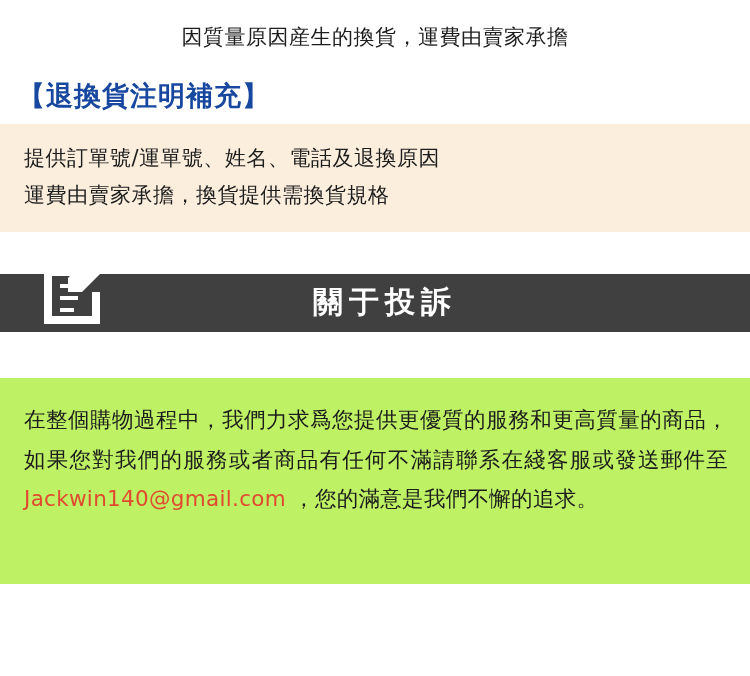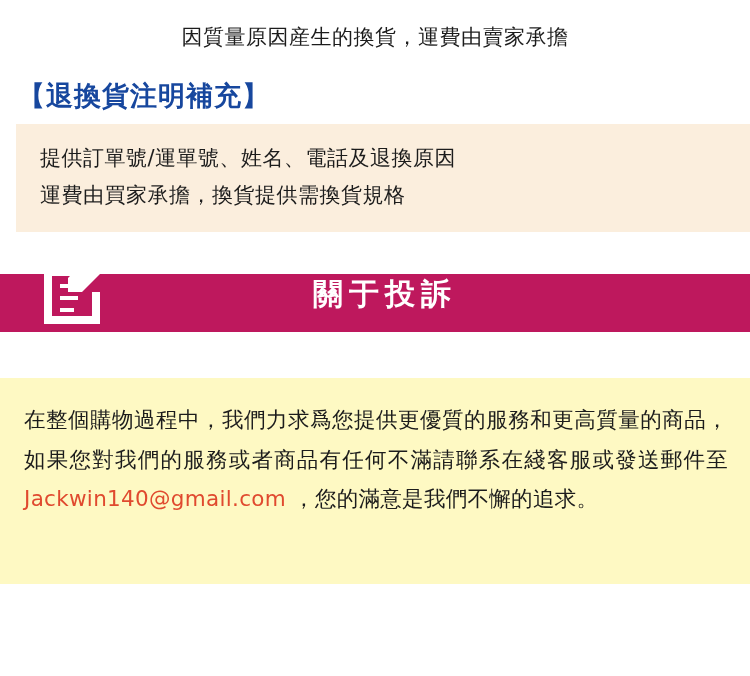--- a/index.html
+++ b/index.html
@@ -38,21 +38,21 @@
     font-size: 27px;
     font-weight: bold;
     color: #17479e;
     letter-spacing: 1px;
     margin: 18px 0 8px 18px;
   }
 
   
   .cream-box {
     background: #fbeedd;
-    margin: 10px 0 0 16px;
+    margin: 10px 0 0 0;
     padding: 16px 0 18px 24px;
   }
   .cream-box .row {
     font-size: 21px;
     line-height: 1.75;
     color: #1c1c1c;
     letter-spacing: 0.5px;
   }
 
   
@@ -60,43 +60,44 @@
     position: relative;
     margin-top: 42px;
     height: 62px;
   }
   .banner-bar {
     position: absolute;
     left: 0;
     right: 0;
     top: 0;
     height: 58px;
-    background: #be185d;
+    background: #404040;
     display: flex;
+    align-items: center;
     justify-content: center;
   }
   .banner-title {
     color: #ffffff;
     font-size: 30px;
     font-weight: bold;
     letter-spacing: 6px;
     padding-left: 20px;
   }
   .pencil-icon {
     position: absolute;
     left: 38px;
     top: -28px;
     width: 78px;
     height: 82px;
     z-index: 3;
   }
 
   
   .bottom-box {
-    background: #fef9c3;
+    background: #bef264;
     margin-top: 42px;
     padding: 22px 22px 34px 24px;
     min-height: 150px;
   }
   .bottom-box p {
     margin: 0;
     font-size: 21.5px;
     line-height: 1.85;
     color: #1c1c1c;
     letter-spacing: 0.3px;
@@ -112,21 +113,21 @@
 <div class="page">
 
   <div class="policy-lines">
     <div class="policy-line">因質量原因産生的換貨，運費由賣家承擔</div>
   </div>
 
   <div class="bracket-heading">【退換貨注明補充】</div>
 
   <div class="cream-box">
     <div class="row">提供訂單號/運單號、姓名、電話及退換原因</div>
-    <div class="row">運費由買家承擔，換貨提供需換貨規格</div>
+    <div class="row">運費由賣家承擔，換貨提供需換貨規格</div>
   </div>
 
   <div class="banner-wrap">
     <div class="banner-bar">
       <div class="banner-title">關于投訴</div>
     </div>
     <svg class="pencil-icon" viewBox="0 0 78 82">
       <path d="M6 22 H50 V30 H14 V70 H54 V46 H62 V78 H6 Z" fill="#ffffff"></path>
       <path d="M22 38 H44 V42 H22 Z M22 50 H40 V54 H22 Z M22 62 H36 V66 H22 Z" fill="#ffffff"></path>
       <path d="M58 4 L72 18 L44 46 L30 46 L30 32 Z" fill="#ffffff"></path>

